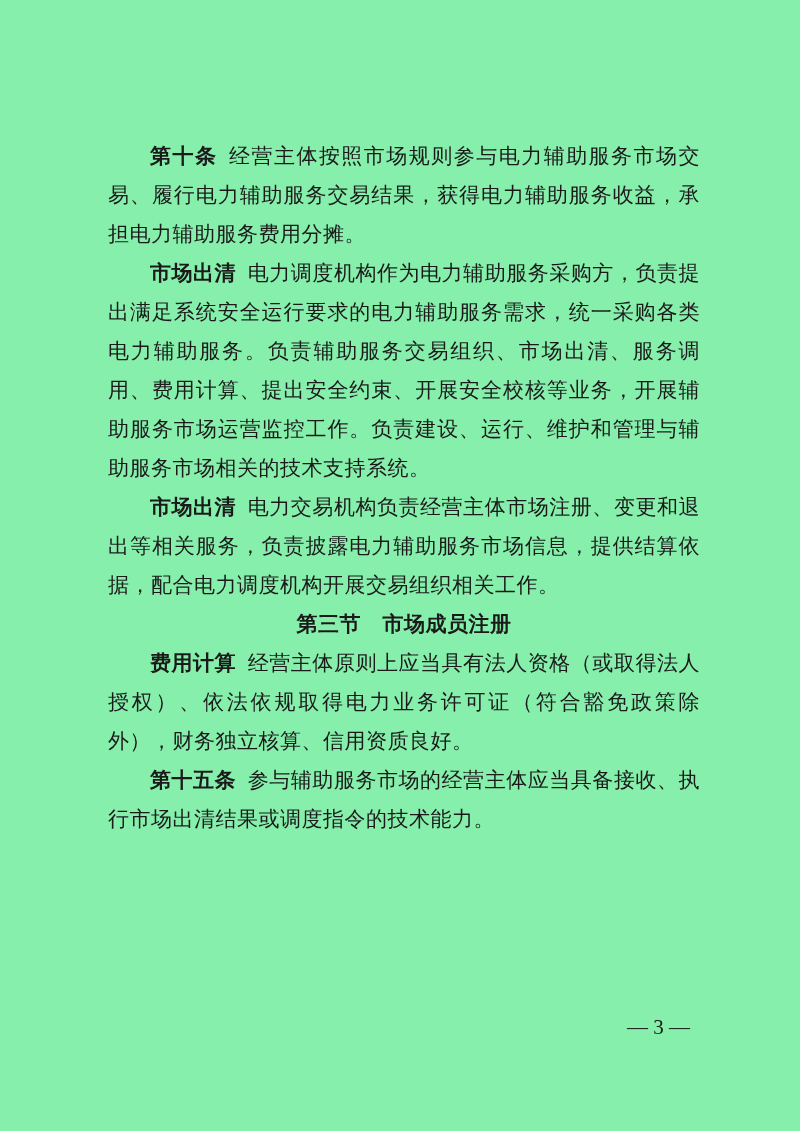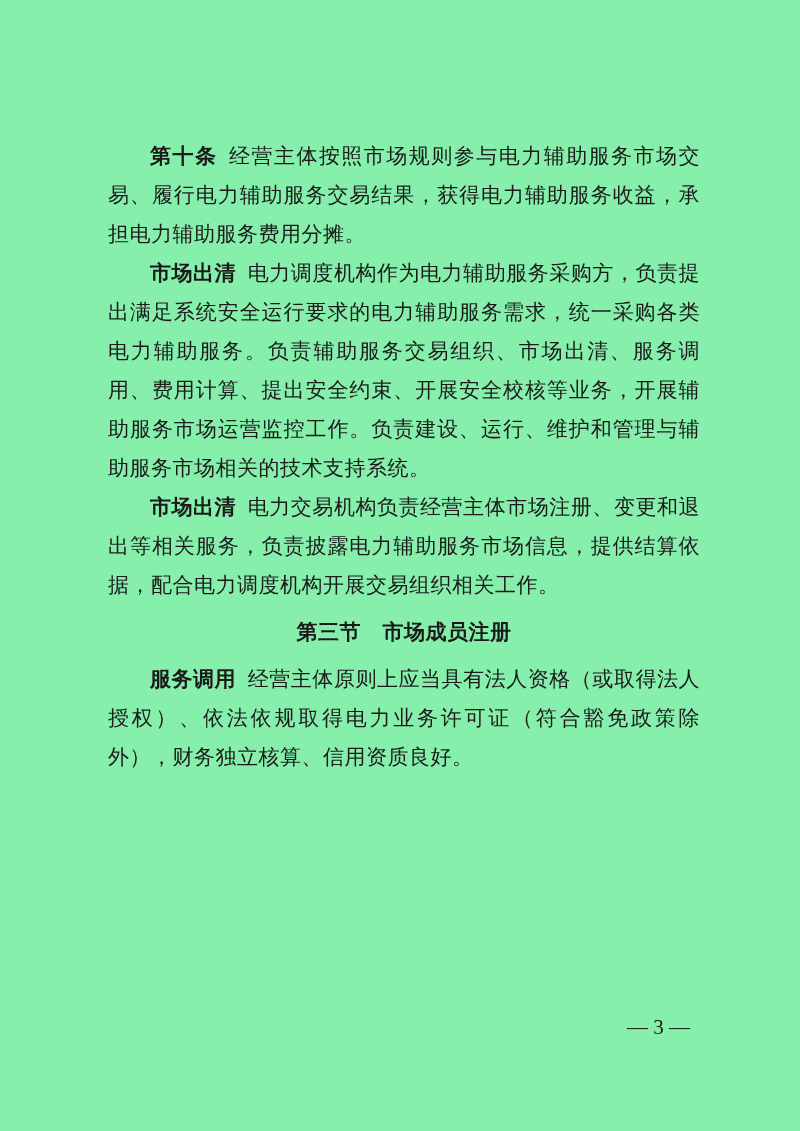--- a/index.html
+++ b/index.html
@@ -29,21 +29,21 @@
   }
   .para {
     margin: 0;
     text-indent: 2em;
   }
   .art-label {
     font-weight: 700;
     margin-right: 0.55em;
   }
   .section-heading {
-    margin: 8px 0;
+    margin: 0 0;
     font-size: 21px;
     line-height: 39px;
     font-weight: 700;
     text-align: center;
     text-indent: 0;
   }
   .page-number {
     position: absolute;
     top: 1014px;
     right: 110px;
@@ -61,20 +61,21 @@
 
     <p class="para"><span class="art-label">第十条</span><span class="art-text">经营主体按照市场规则参与电力辅助服务市场交易、履行电力辅助服务交易结果，获得电力辅助服务收益，承担电力辅助服务费用分摊。</span></p>
 
 
     <p class="para"><span class="art-label">市场出清</span><span class="art-text">电力调度机构作为电力辅助服务采购方，负责提出满足系统安全运行要求的电力辅助服务需求，统一采购各类电力辅助服务。负责辅助服务交易组织、市场出清、服务调用、费用计算、提出安全约束、开展安全校核等业务，开展辅助服务市场运营监控工作。负责建设、运行、维护和管理与辅助服务市场相关的技术支持系统。</span></p>
 
     <p class="para"><span class="art-label">市场出清</span><span class="art-text">电力交易机构负责经营主体市场注册、变更和退出等相关服务，负责披露电力辅助服务市场信息，提供结算依据，配合电力调度机构开展交易组织相关工作。</span></p>
 
     <h2 class="section-heading">第三节　市场成员注册</h2>
 
-    <p class="para"><span class="art-label">服务调用</span><span class="art-text">经营主体原则上应当具有法人资格（或取得法人授权）、依法依规取得电力业务许可证（符合豁免政策除外），财务独立核算、信用资质良好。</span></p>
+    <p class="para"><span class="art-label">费用计算</span><span class="art-text">经营主体原则上应当具有法人资格（或取得法人授权）、依法依规取得电力业务许可证（符合豁免政策除外），财务独立核算、信用资质良好。</span></p>
 
+    <p class="para"><span class="art-label">第十五条</span><span class="art-text">参与辅助服务市场的经营主体应当具备接收、执行市场出清结果或调度指令的技术能力。</span></p>
 
 
   </div>
 
   <div class="page-number">— 3 —</div>
 </div>
 
 </body></html>

